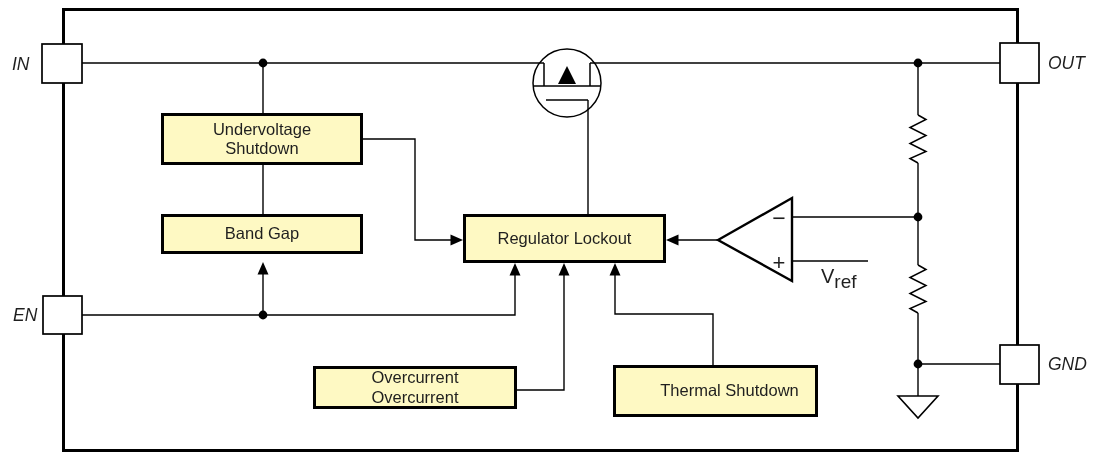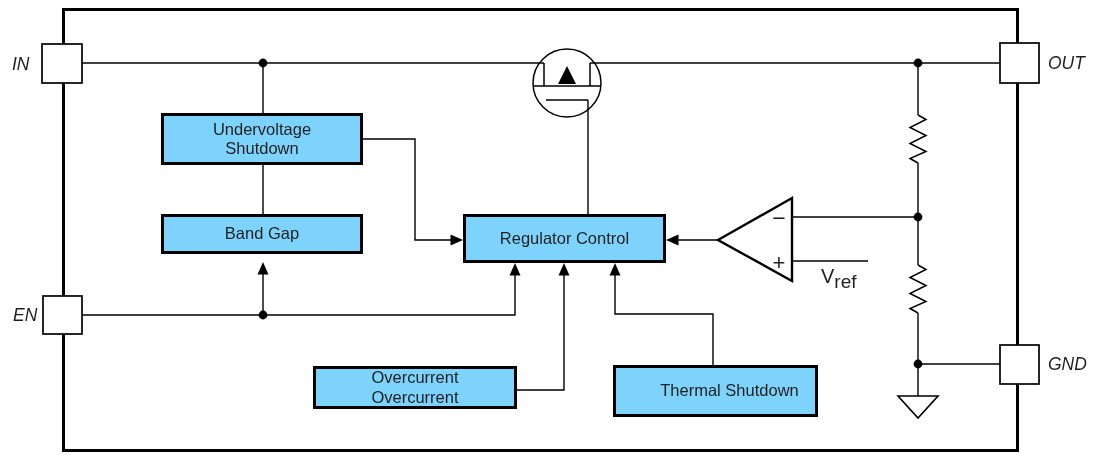--- a/index.html
+++ b/index.html
@@ -2,21 +2,21 @@
 <html><head>
 <meta charset="utf-8">
 <style>
   html,body{margin:0;padding:0;background:#ffffff;}
   .stage{
     position:relative;width:1100px;height:463px;background:#ffffff;
     font-family:"Liberation Sans", sans-serif;color:#1f1f1f;overflow:hidden;
   }
   .stage svg{position:absolute;left:0;top:0;}
   .block{
-    position:absolute;box-sizing:border-box;border:3px solid #000;background:#7dd3fc;
+    position:absolute;box-sizing:border-box;border:3px solid #000;background:#fef9c3;
     display:flex;flex-direction:column;align-items:center;justify-content:center;
     font-size:16.5px;line-height:1.18;color:#1f1f1f;
   }
   .pin-label{position:absolute;font-size:17.5px;color:#1f1f1f;white-space:nowrap;font-style:italic;}
   .vref{position:absolute;font-size:20px;color:#1f1f1f;}
   .vref sub{font-size:19px;}
   .amp-sign{font-family:"Liberation Sans", sans-serif;fill:#1f1f1f;}
 </style>
 </head>
 <body>
@@ -96,21 +96,21 @@
   <div class="block" style="left:161px;top:113px;width:202px;height:52px;">
     <div>Undervoltage</div>
     <div>Shutdown</div>
   </div>
 
   <div class="block" style="left:161px;top:214px;width:202px;height:40px;">
     <div>Band Gap</div>
   </div>
 
   <div class="block" style="left:463px;top:214px;width:203px;height:49px;">
-    <div>Regulator Control</div>
+    <div>Regulator Lockout</div>
   </div>
 
   <div class="block" style="left:313px;top:366px;width:204px;height:43px;">
     <div>Overcurrent</div>
     <div>Overcurrent</div>
   </div>
 
   <div class="block" style="left:613px;top:365px;width:205px;height:52px;padding-left:28px;">
     <div>Thermal Shutdown</div>
   </div>

